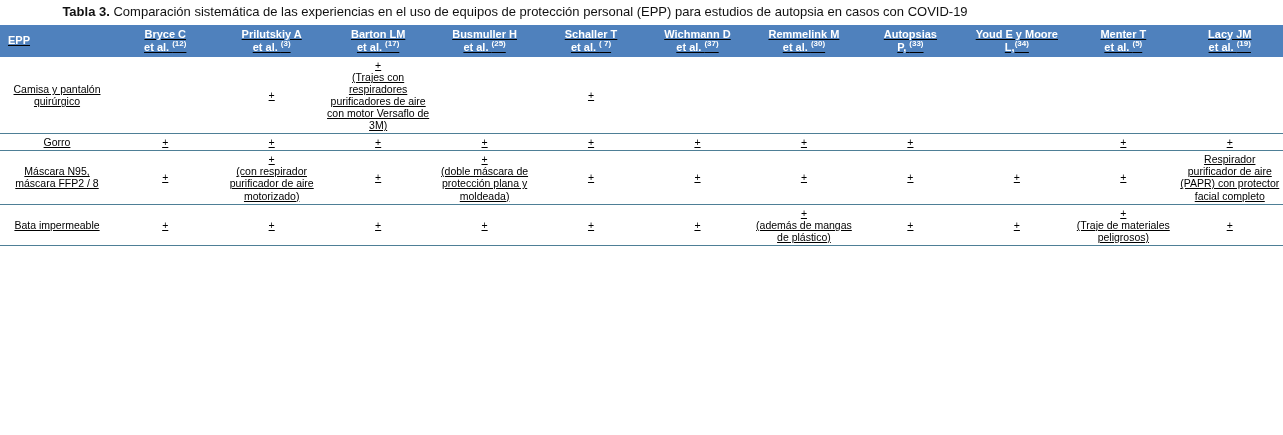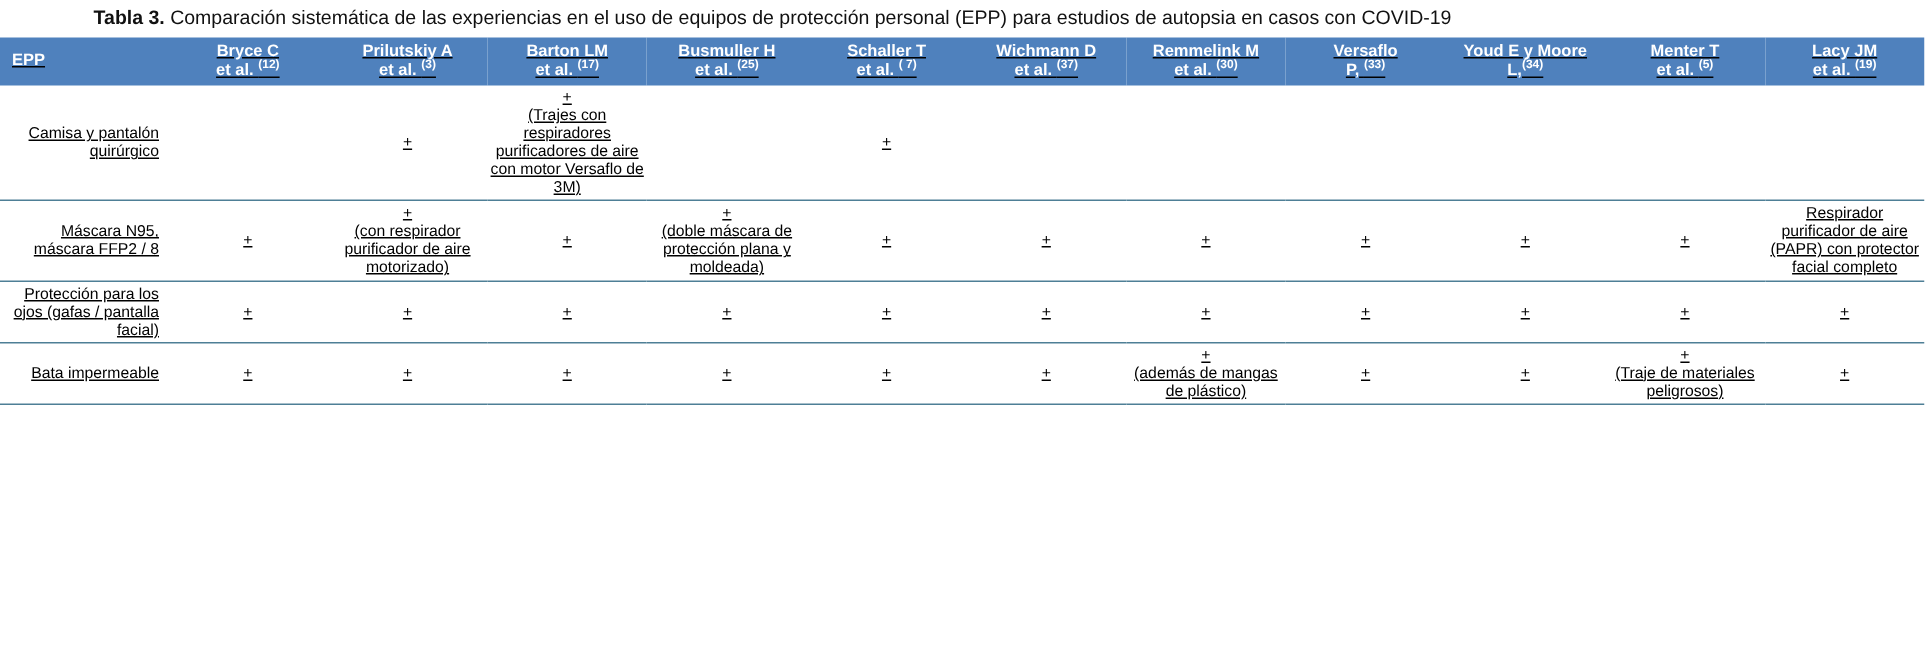--- a/index.html
+++ b/index.html
@@ -49,21 +49,21 @@
   tbody tr {
     border-bottom: 1px solid #4e7f96;
   }
   tbody td {
     font-size: 10.5px;
     line-height: 1.15;
     vertical-align: middle;
     padding: 2px 2px;
   }
   tbody td.label {
-    text-align: right;
+    text-align: center;
     padding-left: 8px;
     padding-right: 6px;
   }
   tbody td.cell {
     text-align: center;
     white-space: pre-line;
   }
 </style>
 </head>
 <body>
@@ -111,21 +111,21 @@
           </th>
           <th>
             <div>Wichmann D</div>
             <div>et al. <sup>(37)</sup></div>
           </th>
           <th>
             <div>Remmelink M</div>
             <div>et al. <sup>(30)</sup></div>
           </th>
           <th>
-            <div>Versaflo</div>
+            <div>Autopsias</div>
             <div>P, <sup>(33)</sup></div>
           </th>
           <th>
             <div>Youd E y Moore</div>
             <div>L,<sup>(34)</sup></div>
           </th>
           <th>
             <div>Menter T</div>
             <div>et al. <sup>(5)</sup></div>
           </th>
@@ -145,48 +145,48 @@
           <td class="cell"></td>
           <td class="cell">+</td>
           <td class="cell"></td>
           <td class="cell"></td>
           <td class="cell"></td>
           <td class="cell"></td>
           <td class="cell"></td>
           <td class="cell"></td>
         </tr>
         <tr>
+          <td class="label">Gorro</td>
+          <td class="cell">+</td>
+          <td class="cell">+</td>
+          <td class="cell">+</td>
+          <td class="cell">+</td>
+          <td class="cell">+</td>
+          <td class="cell">+</td>
+          <td class="cell">+</td>
+          <td class="cell">+</td>
+          <td class="cell"></td>
+          <td class="cell">+</td>
+          <td class="cell">+</td>
+        </tr>
+        <tr>
           <td class="label">Máscara N95, máscara FFP2 / 8</td>
           <td class="cell">+</td>
           <td class="cell">+
 (con respirador purificador de aire motorizado)</td>
           <td class="cell">+</td>
           <td class="cell">+
 (doble máscara de protección plana y moldeada)</td>
           <td class="cell">+</td>
           <td class="cell">+</td>
           <td class="cell">+</td>
           <td class="cell">+</td>
           <td class="cell">+</td>
           <td class="cell">+</td>
           <td class="cell">Respirador purificador de aire (PAPR) con protector facial completo</td>
-        </tr>
-        <tr>
-          <td class="label">Protección para los ojos (gafas / pantalla facial)</td>
-          <td class="cell">+</td>
-          <td class="cell">+</td>
-          <td class="cell">+</td>
-          <td class="cell">+</td>
-          <td class="cell">+</td>
-          <td class="cell">+</td>
-          <td class="cell">+</td>
-          <td class="cell">+</td>
-          <td class="cell">+</td>
-          <td class="cell">+</td>
-          <td class="cell">+</td>
         </tr>
         <tr>
           <td class="label">Bata impermeable</td>
           <td class="cell">+</td>
           <td class="cell">+</td>
           <td class="cell">+</td>
           <td class="cell">+</td>
           <td class="cell">+</td>
           <td class="cell">+</td>
           <td class="cell">+

